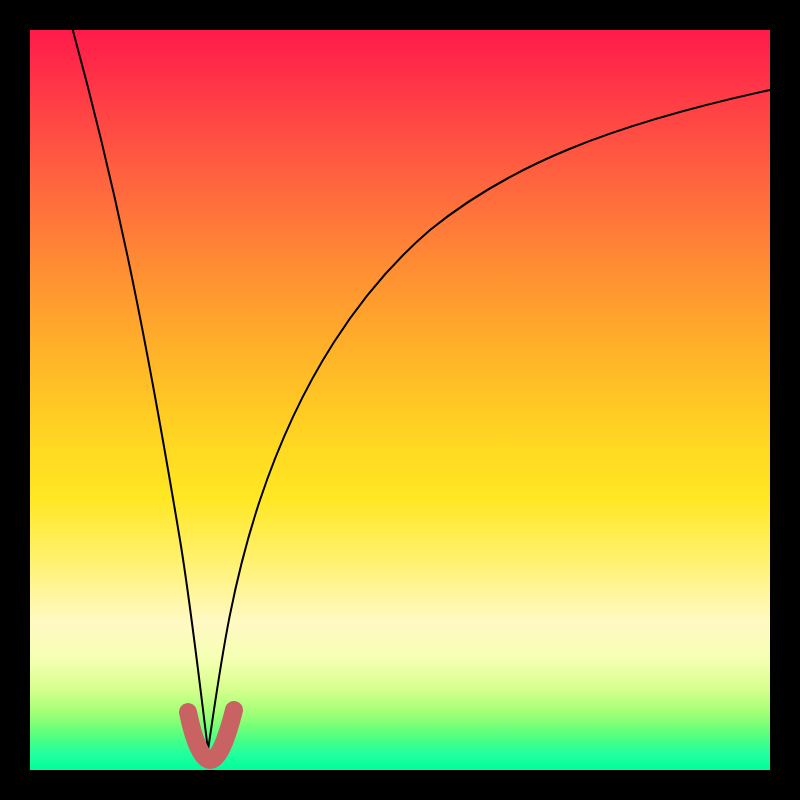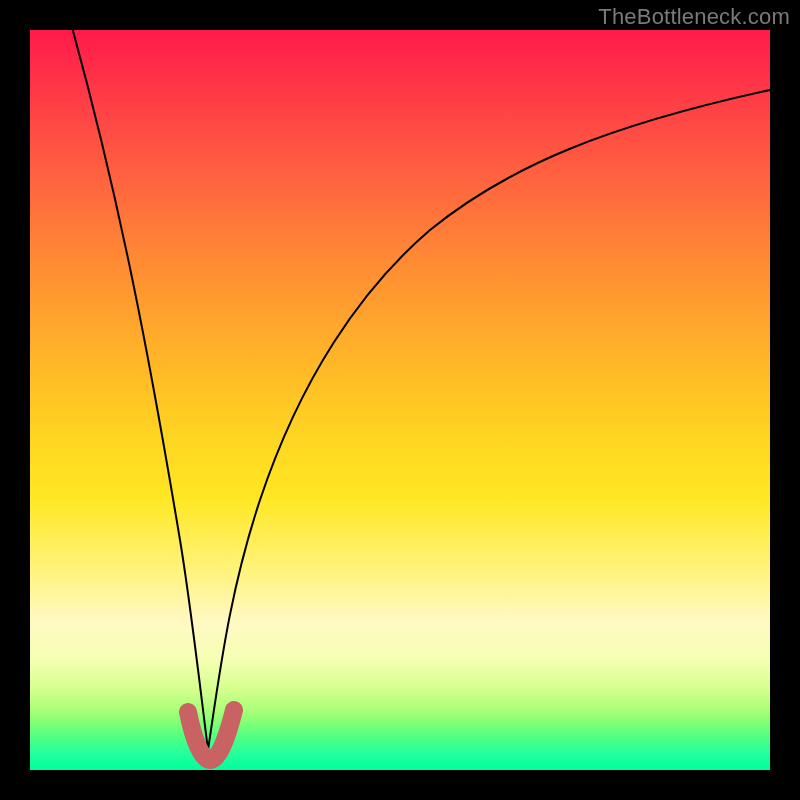--- a/index.html
+++ b/index.html
@@ -80,21 +80,20 @@
   }
   circle.data-dot {
     fill: #c96262;
   }
 </style>
 </head>
 <body>
 
 <div class="stage">
 
-  <div class="watermark">TheBottleneck.com</div>
 
   <div class="plot-frame">
     <div class="gradient-bg"></div>
 
     <svg class="curves" viewBox="0 0 740 740" preserveAspectRatio="none">
 
       <path class="curve" d="M 40 -10
                C 90 170, 120 330, 150 510
                C 160 570, 168 640, 178 720"></path>
       <path class="curve" d="M 178 720

